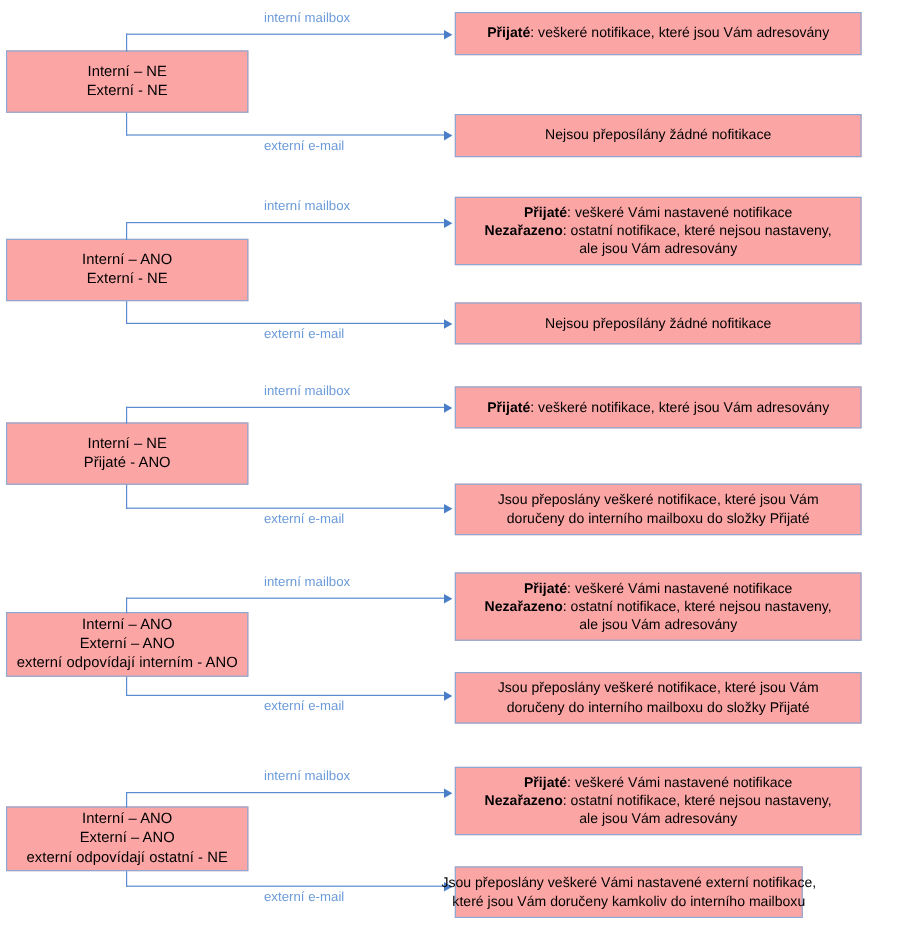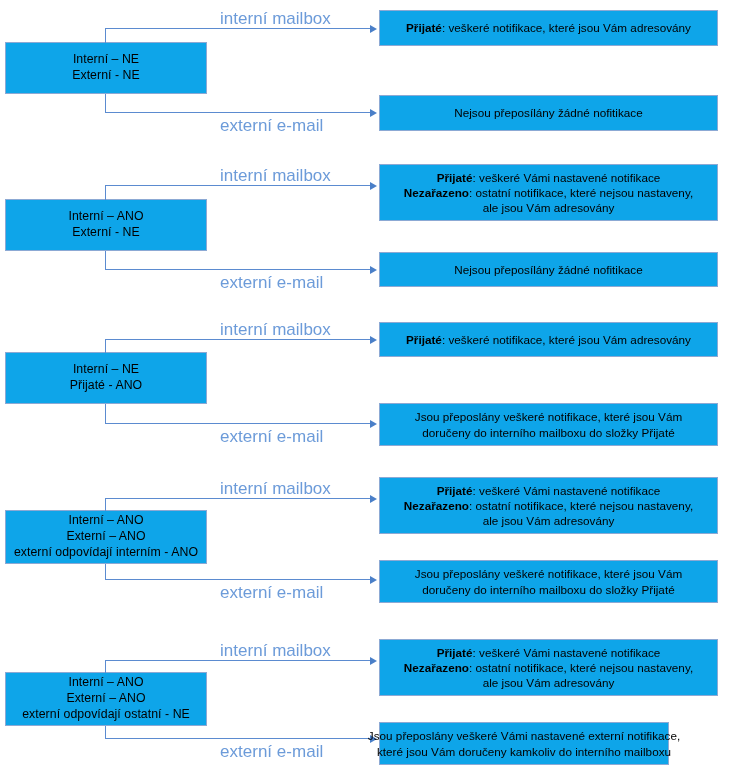--- a/index.html
+++ b/index.html
@@ -31,21 +31,21 @@
     position: absolute;
     left: 0;
     width: 748px;
   }
 
   .src-box,
   .dst-box {
     position: absolute;
     box-sizing: border-box;
     border: 1px solid #8CA9D4;
-    background: #0ea5e9;
+    background: #fca5a5;
     display: flex;
     flex-direction: column;
     align-items: center;
     justify-content: center;
     text-align: center;
     line-height: 1.30;
   }
 
   .src-box {
     font-size: 12.3px;
@@ -81,21 +81,21 @@
     width: 0;
     height: 0;
     border-top: 4px solid transparent;
     border-bottom: 4px solid transparent;
     border-left: 7px solid #4A7FC8;
   }
 
   .edge-label {
     position: absolute;
     color: #6C9BD9;
-    font-size: 17px;
+    font-size: 11px;
     white-space: nowrap;
     letter-spacing: 0.02px;
   }
 </style>
 </head>
 <body>
 
 <div id="diagram">
     <div class="grp" style="top: 0px; height: 777px; pointer-events: none;">
       <div class="src-box" style="left: 5px; top: 42px; width: 202px; height: 52px; pointer-events: auto;">

